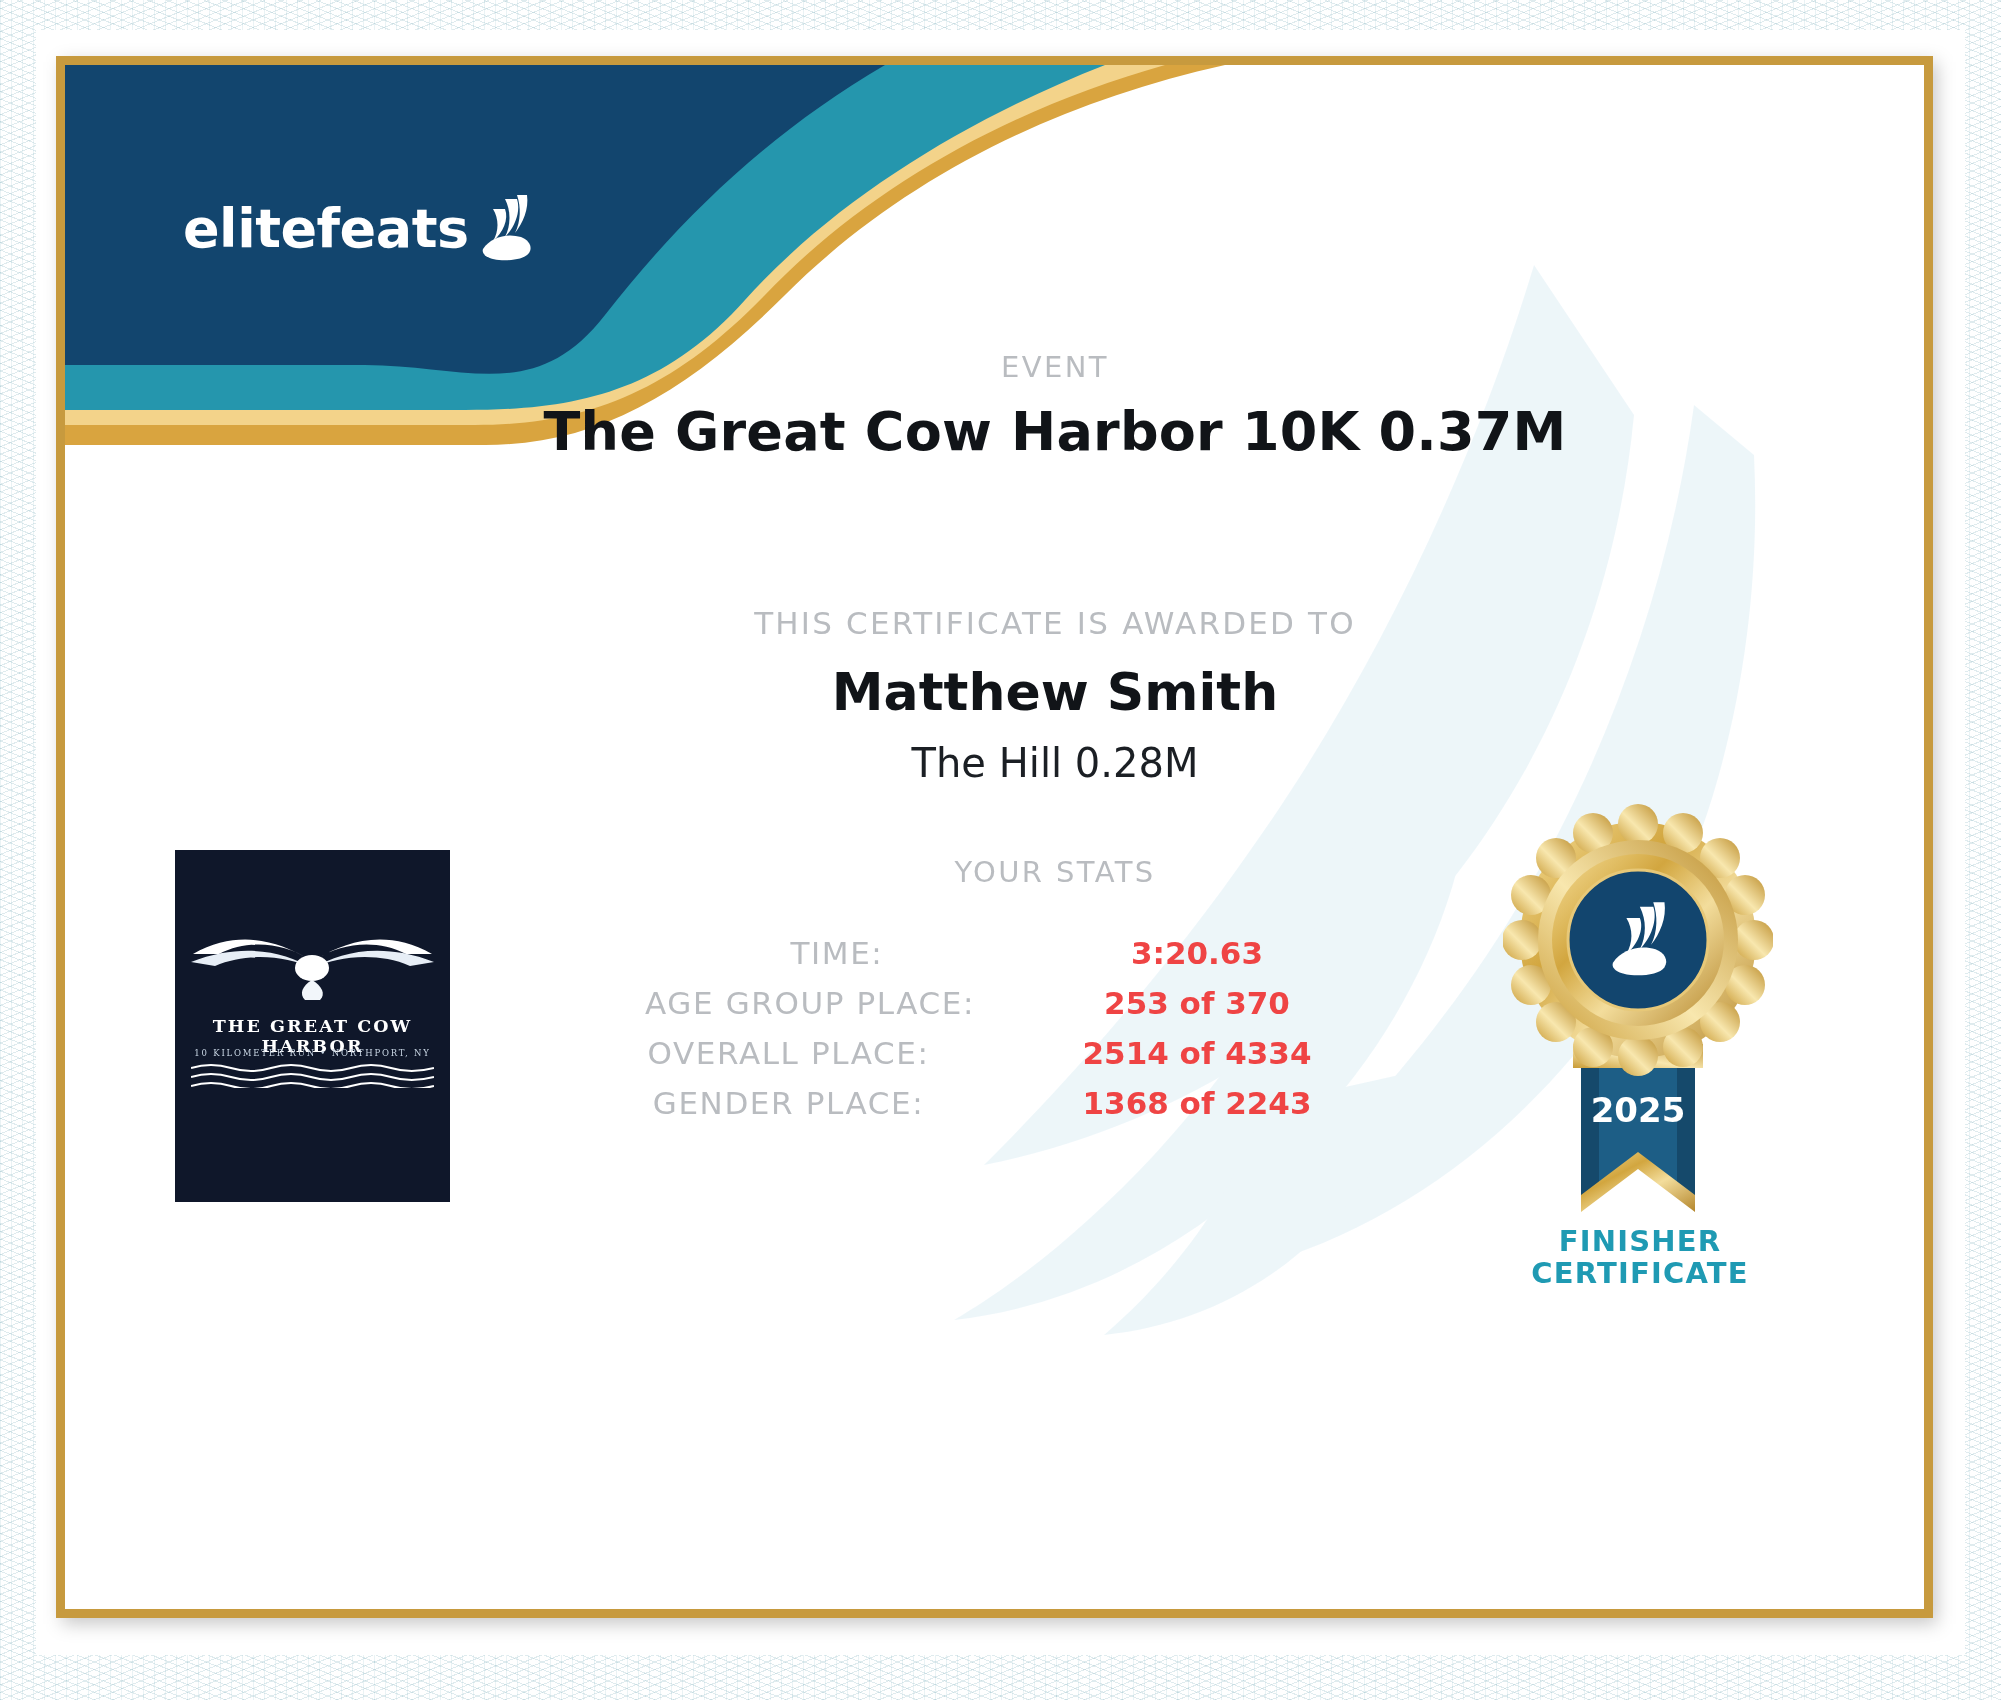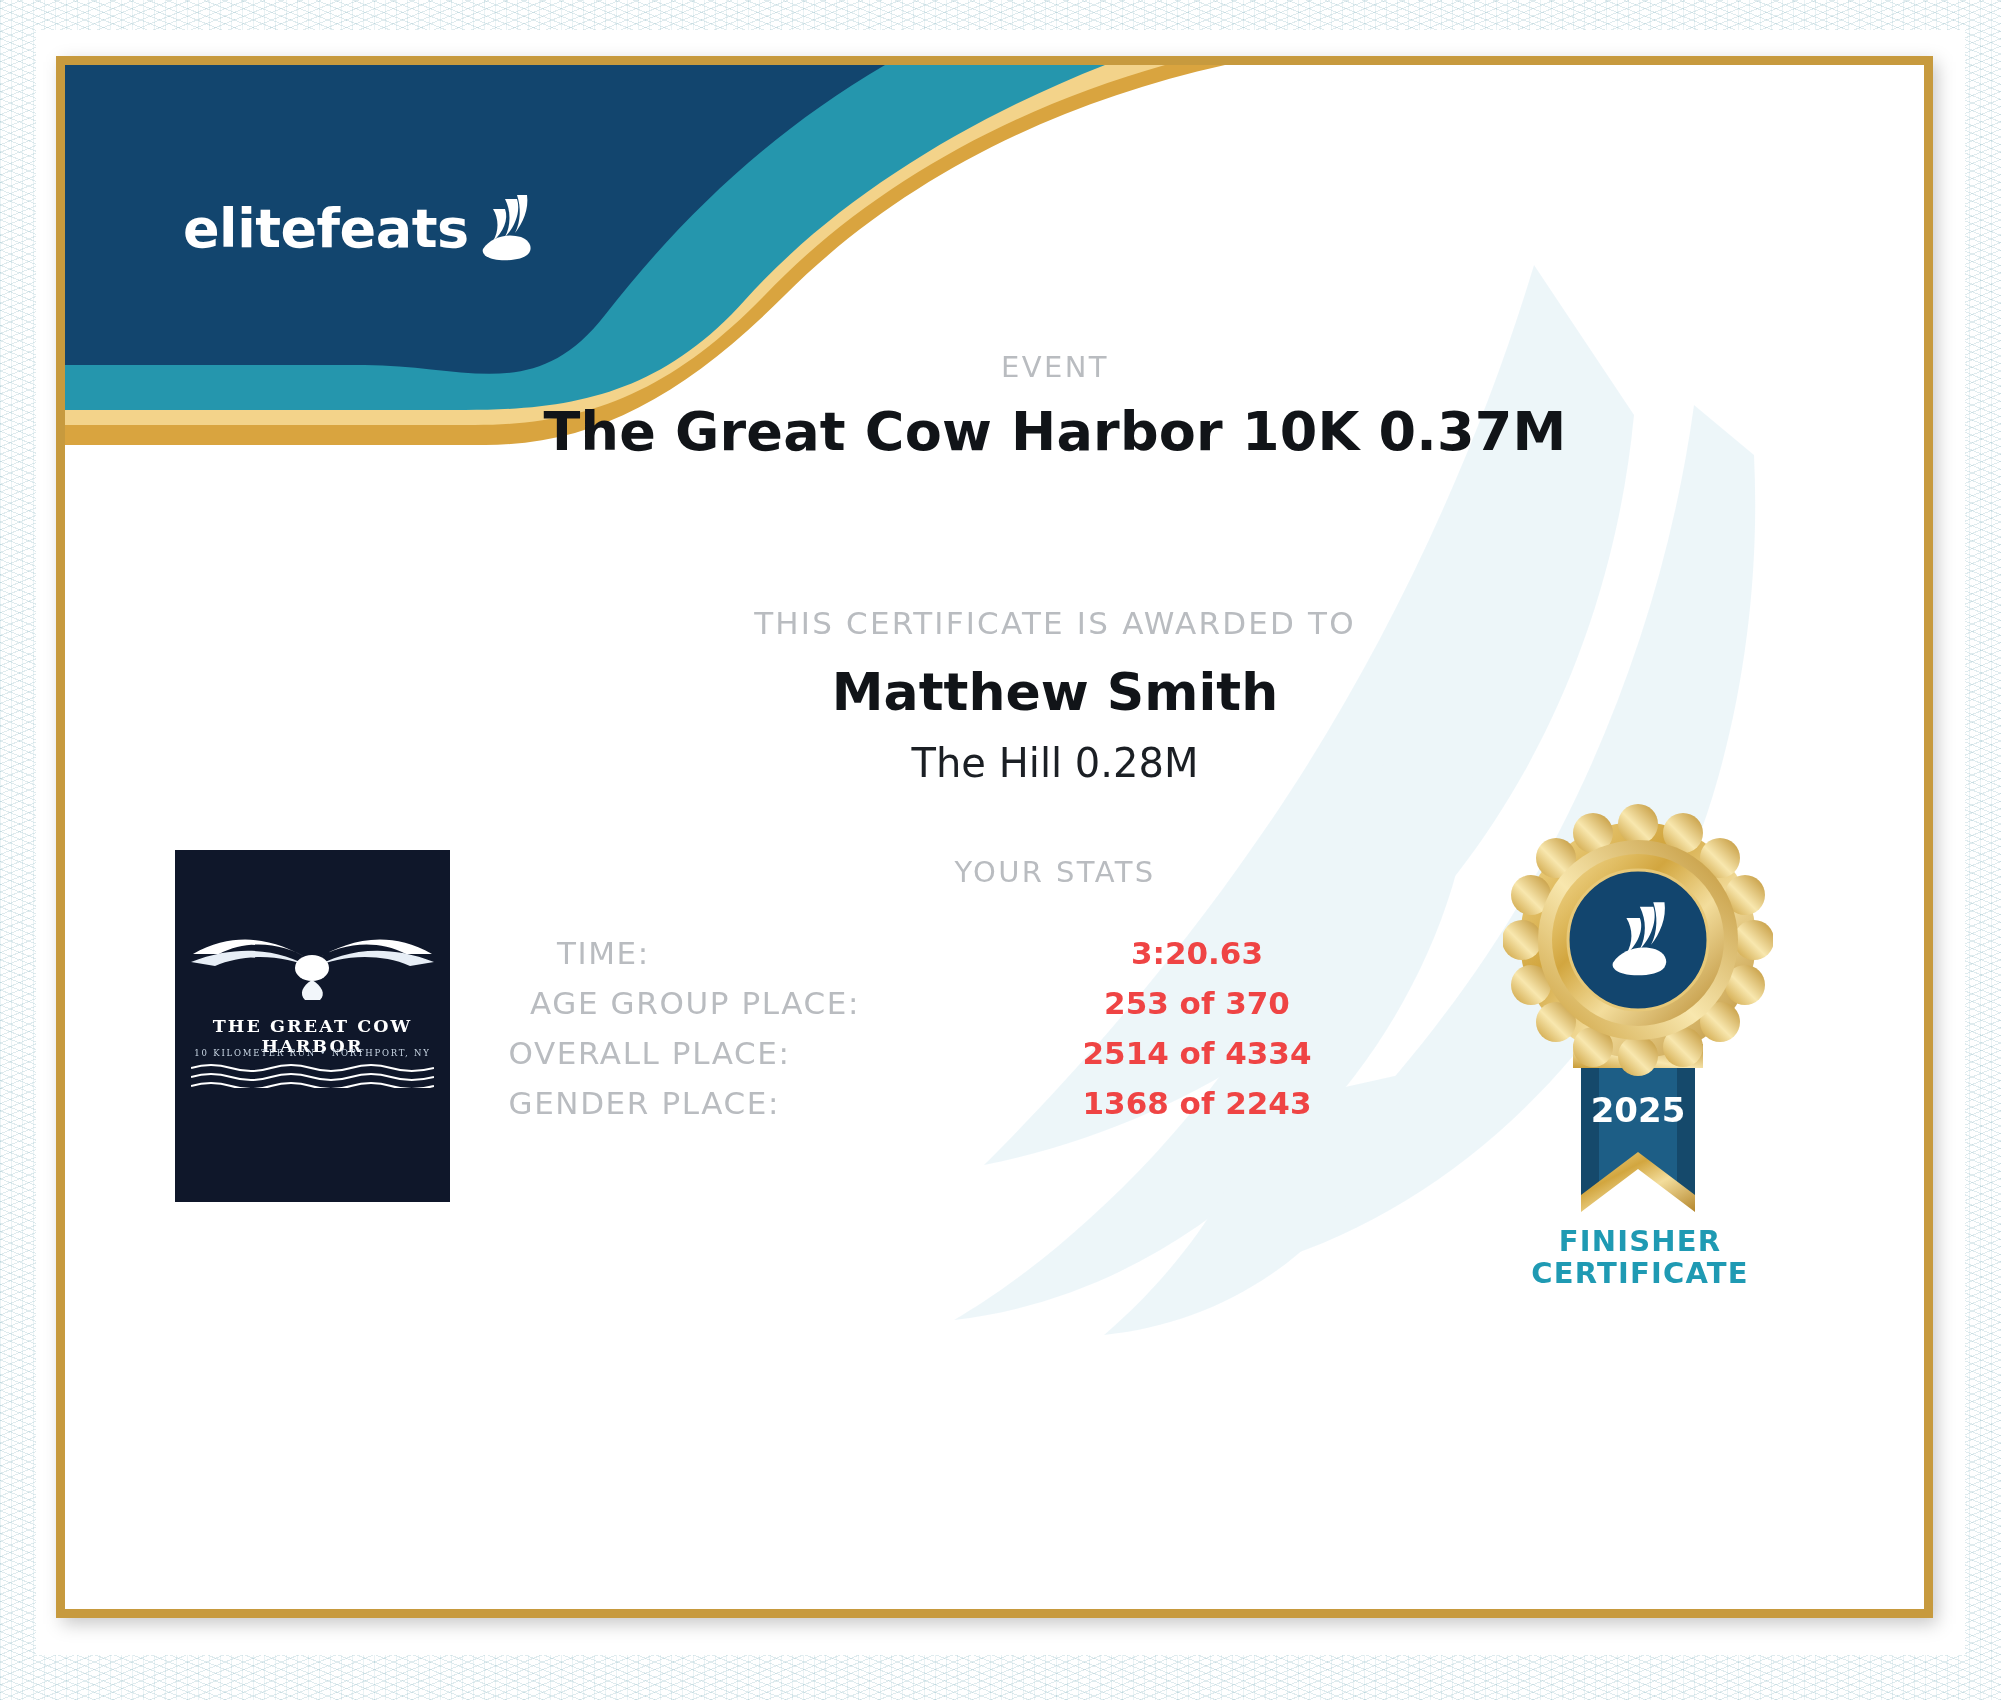--- a/index.html
+++ b/index.html
@@ -171,21 +171,21 @@
     width: 1030px;
   }
   .stat-row {
     display: flex;
     align-items: baseline;
     justify-content: center;
     margin-bottom: 14px;
   }
   .stat-key {
     width: 560px;
-    text-align: left;
+    text-align: center;
     color: #b9bcc0;
     font-size: 31px;
     letter-spacing: 1.6px;
     font-family: "DejaVu Sans", sans-serif;
   }
   .stat-val {
     margin-left: 14px;
     color: #ef4444;
     font-size: 31px;
     font-weight: 700;

